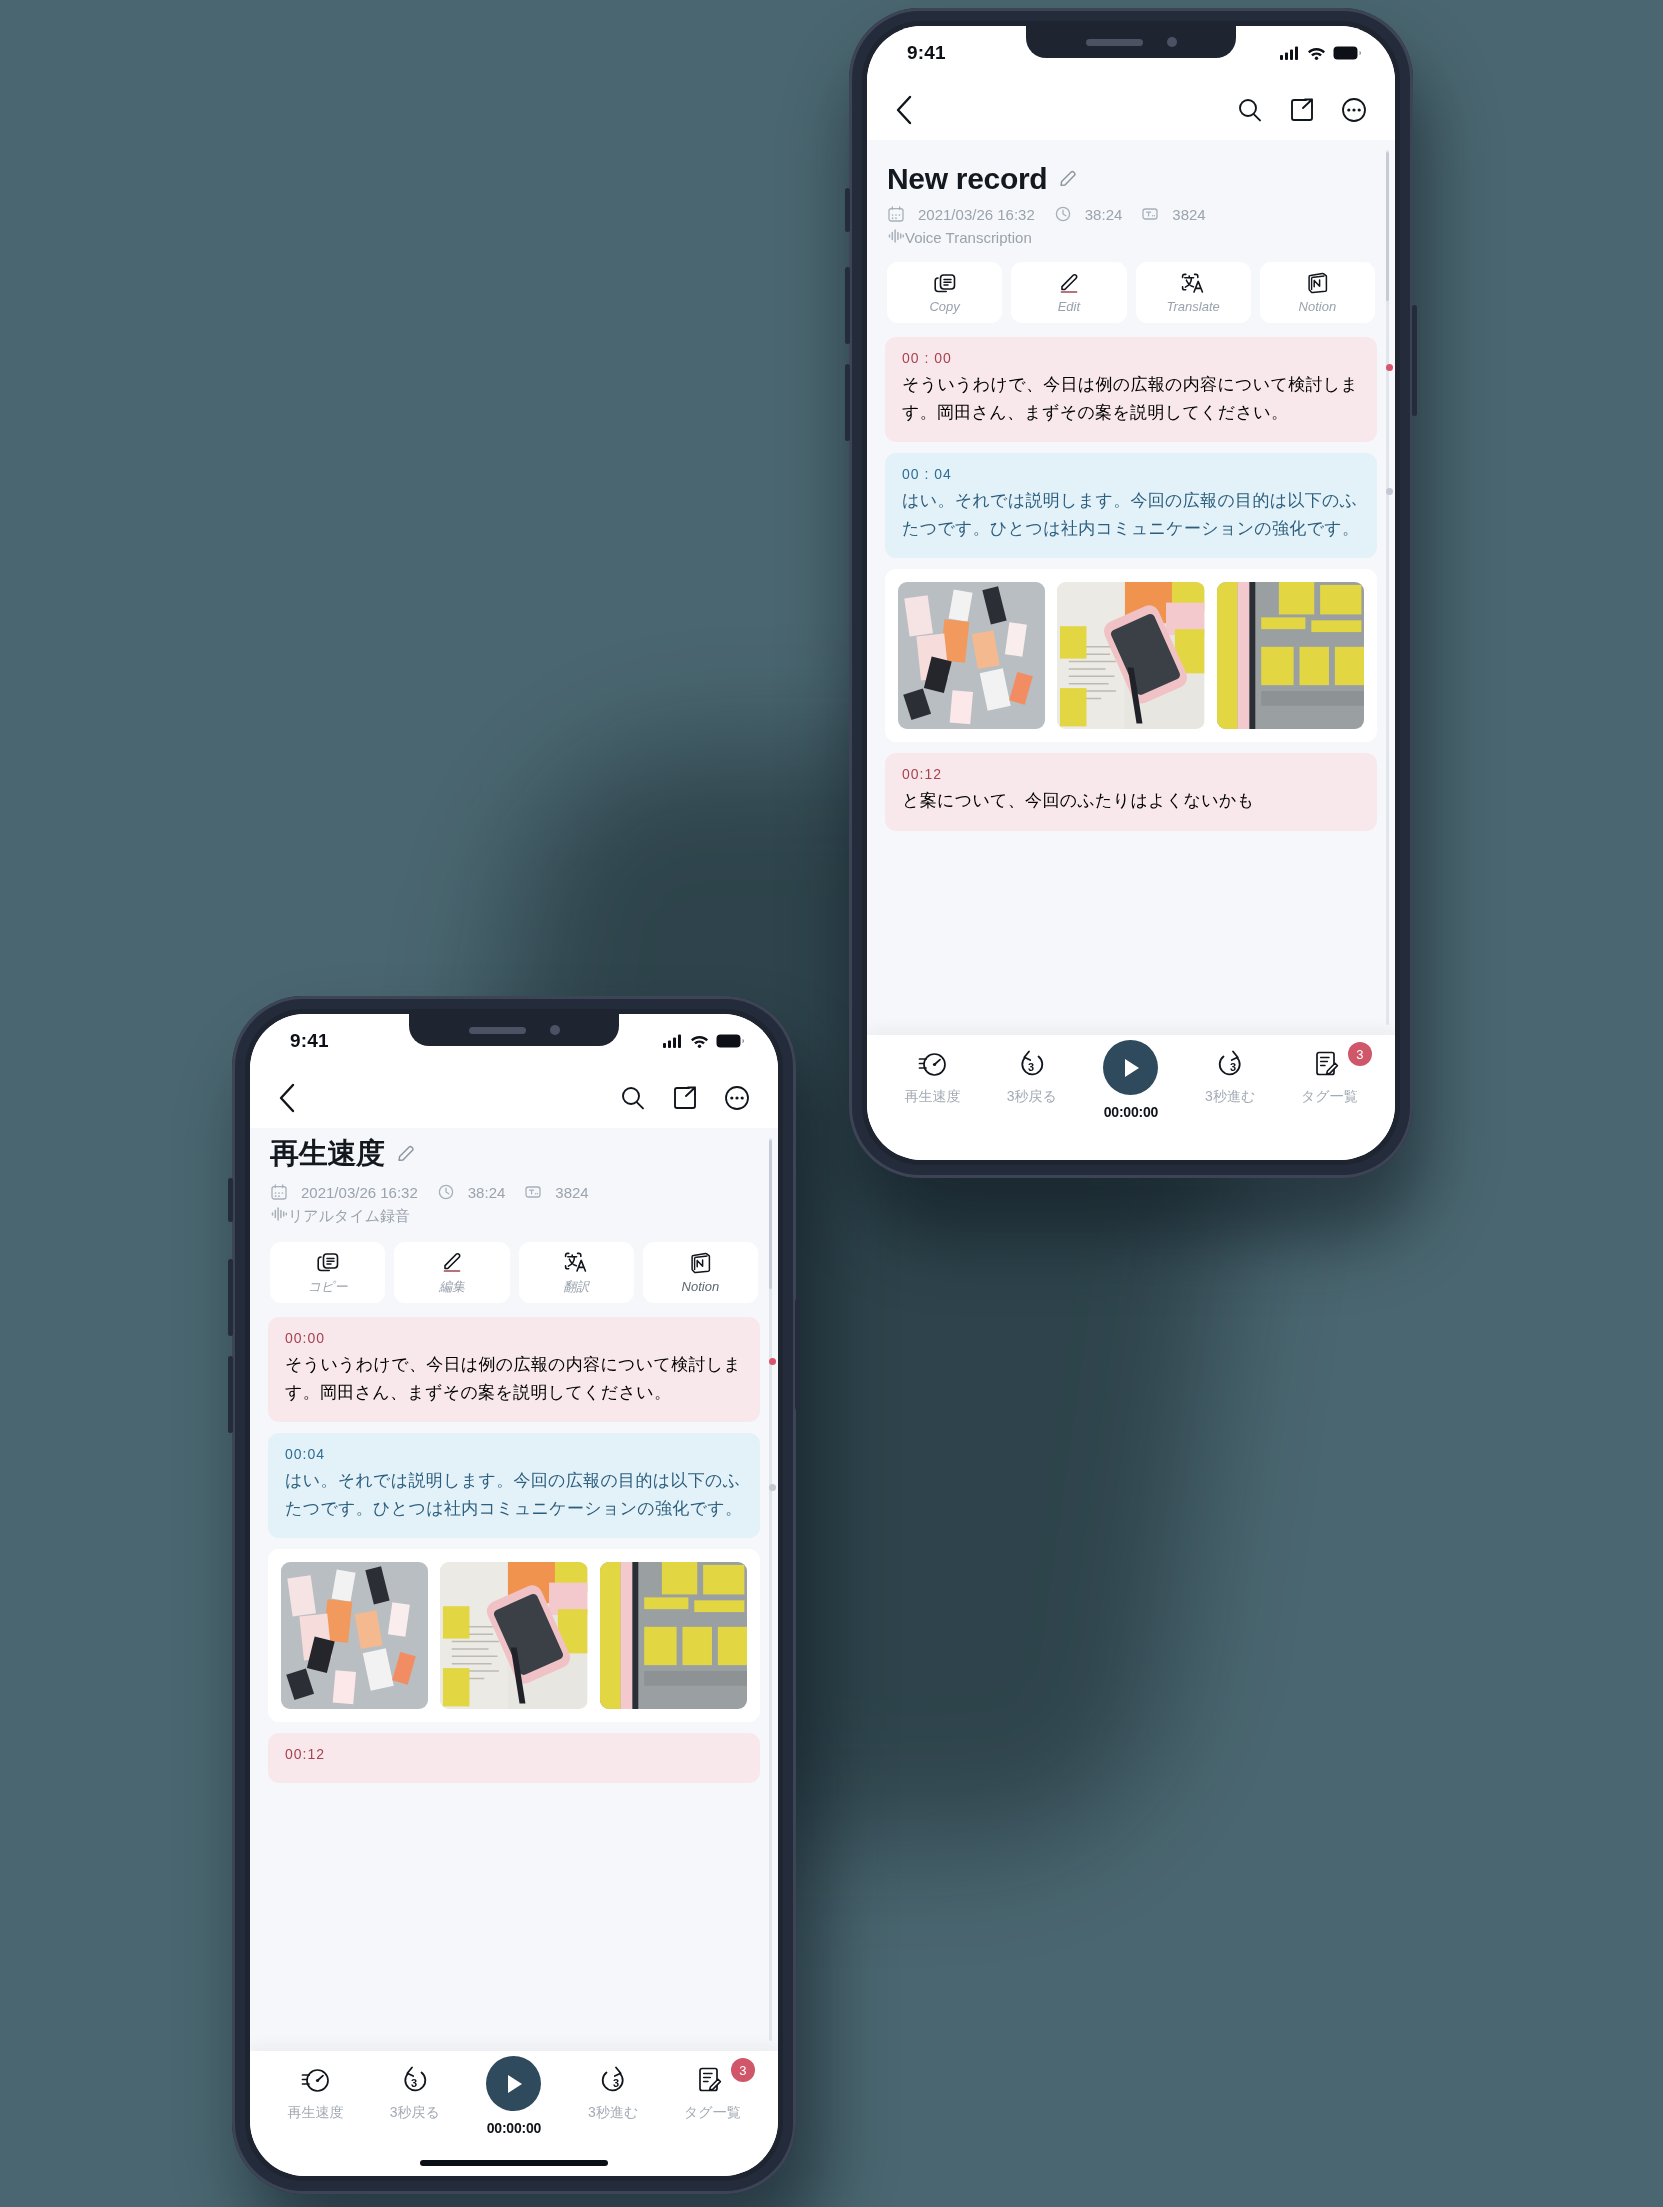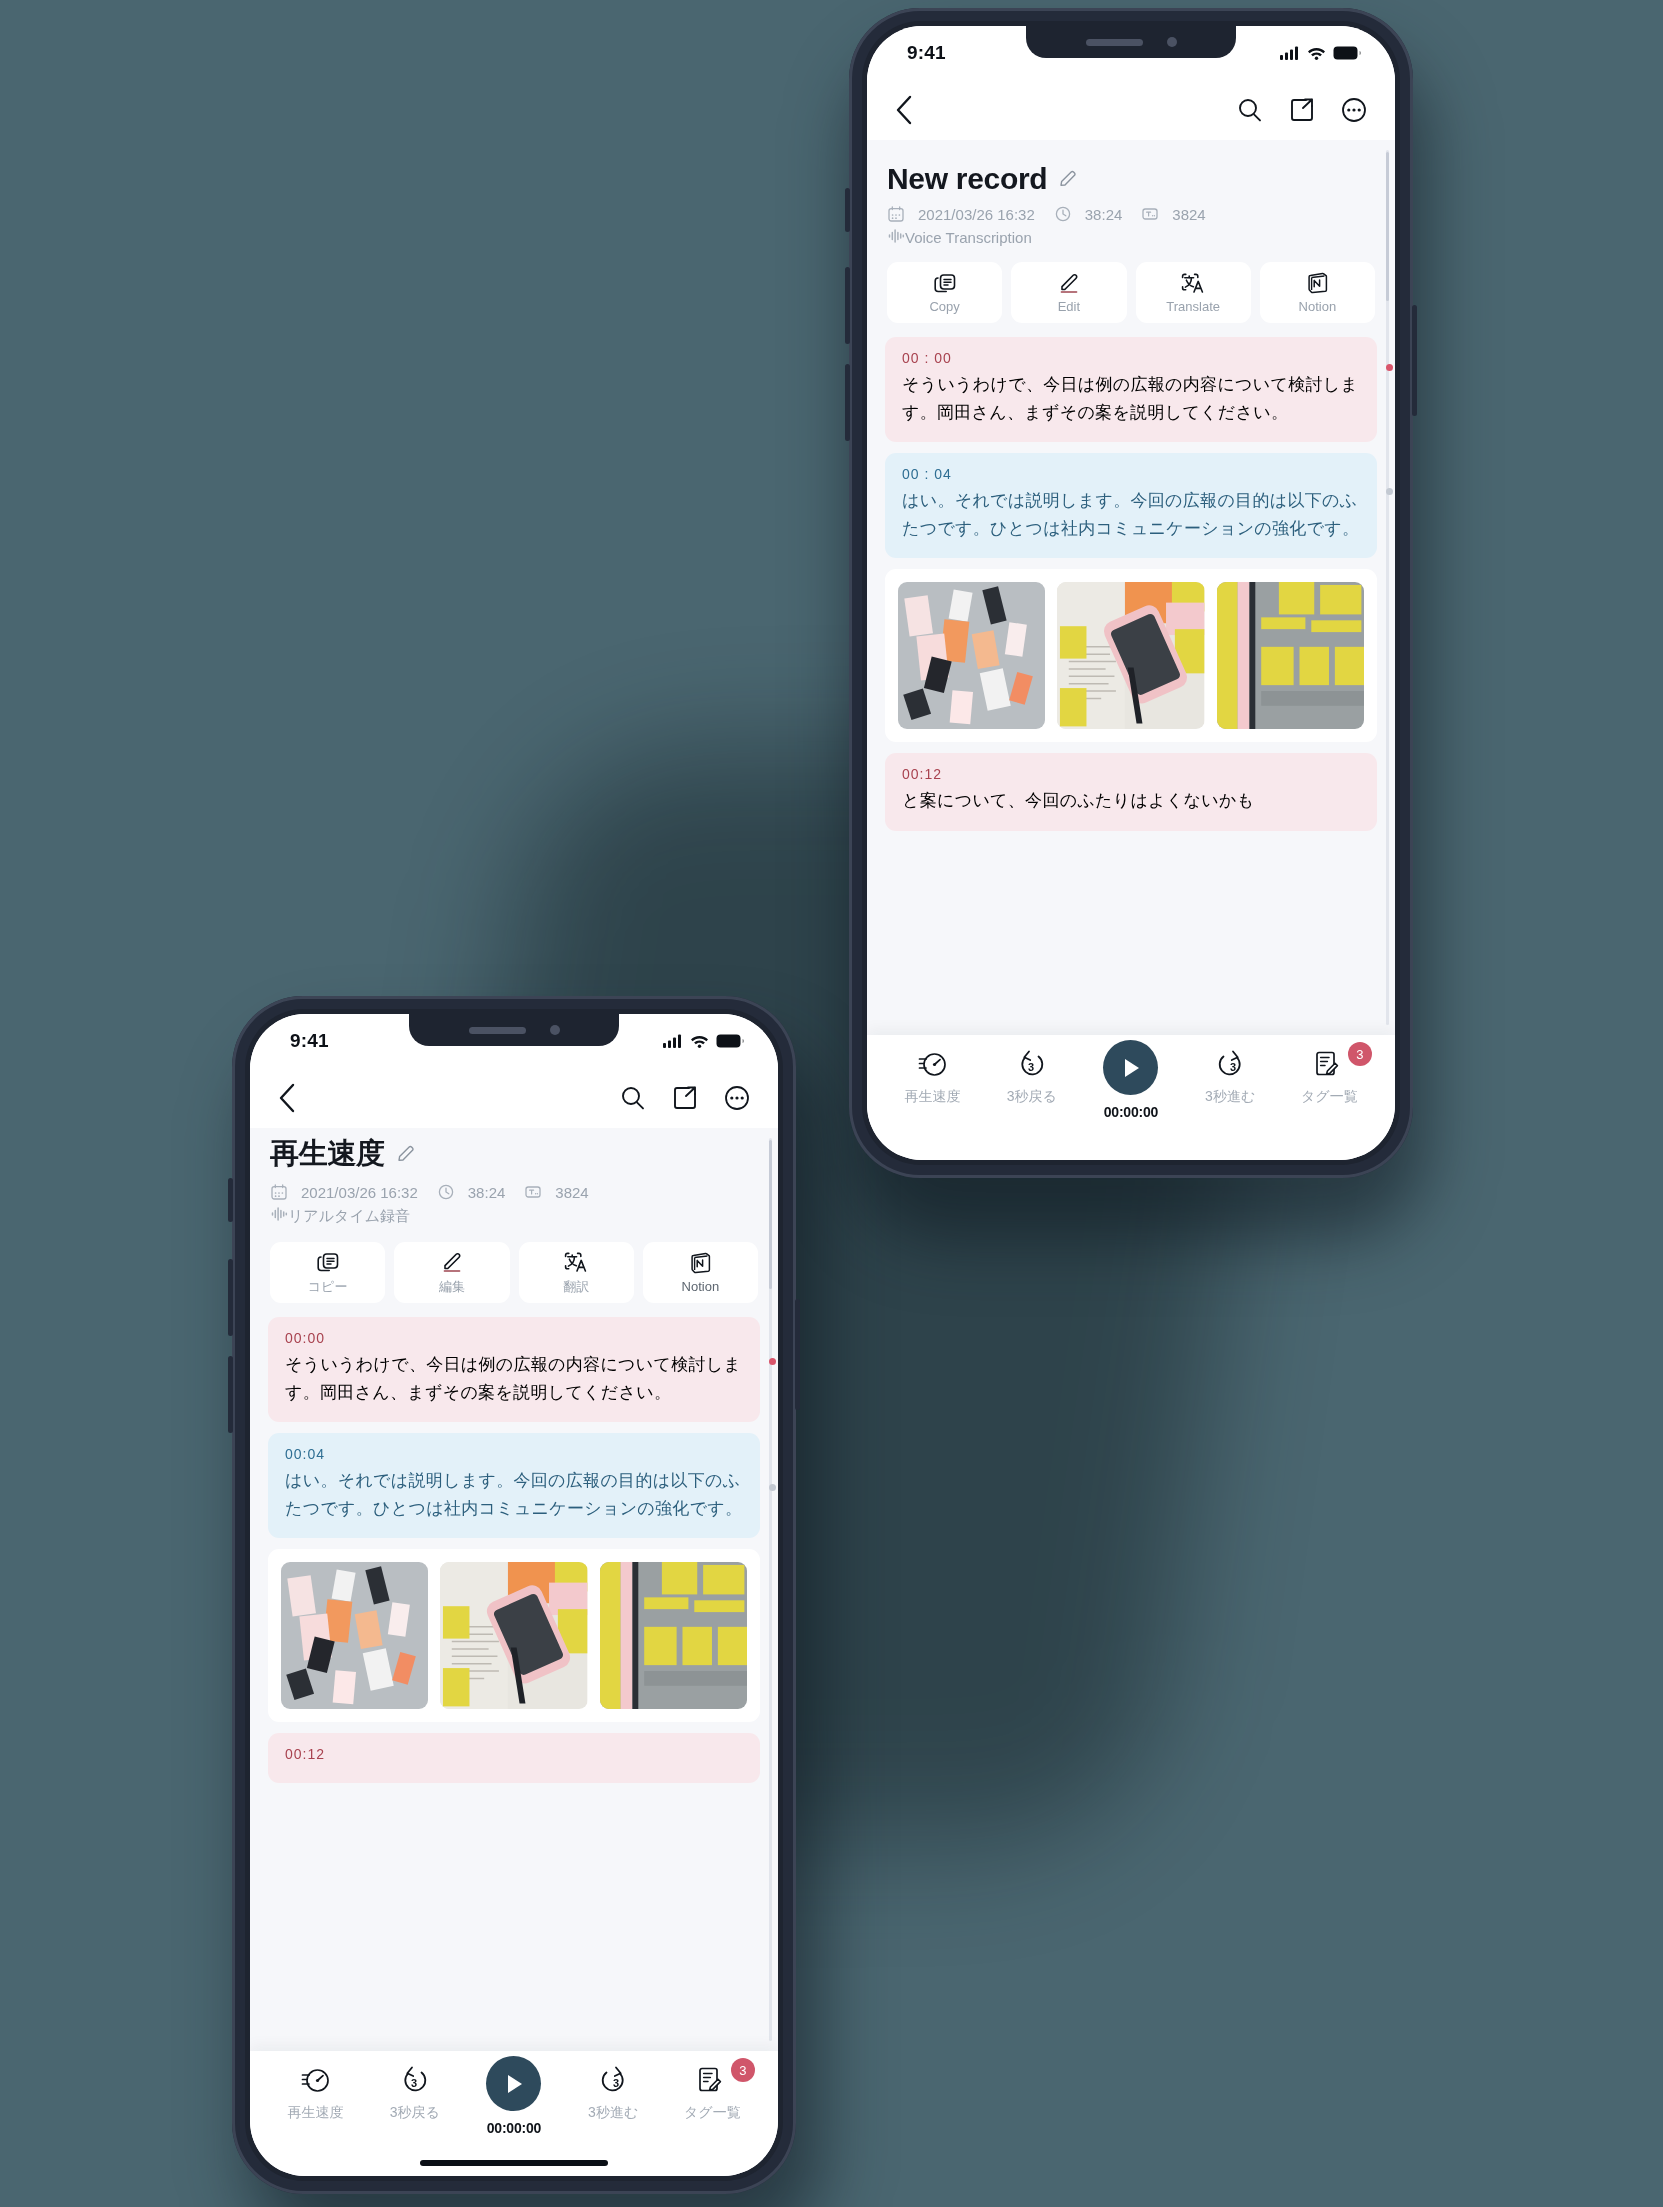--- a/index.html
+++ b/index.html
@@ -133,21 +133,21 @@
     color: #9aa3ae; font-size: 15px;
   }
   .meta-item { display: flex; align-items: flex-start; gap: 14px; white-space: nowrap; }
   .meta-row2 {
     display: flex; gap: 0;
     padding: 6px 0 0 3px;
     color: #9aa3ae; font-size: 15px;
   }
 
   
-  .actions { display: flex; gap: 9px; padding: 16px 2px 0 2px; }
+  .actions { display: flex; gap: 9px; padding: 16px 2px 0 2px; font-style: italic; }
   .action-card {
     flex: 1;
     background: #ffffff;
     border-radius: 11px;
     height: 61px;
     display: flex; flex-direction: column; align-items: center; justify-content: center;
     gap: 4px;
     cursor: pointer;
   }
   .action-label { font-size: 13px; color: #99a2ad; }

